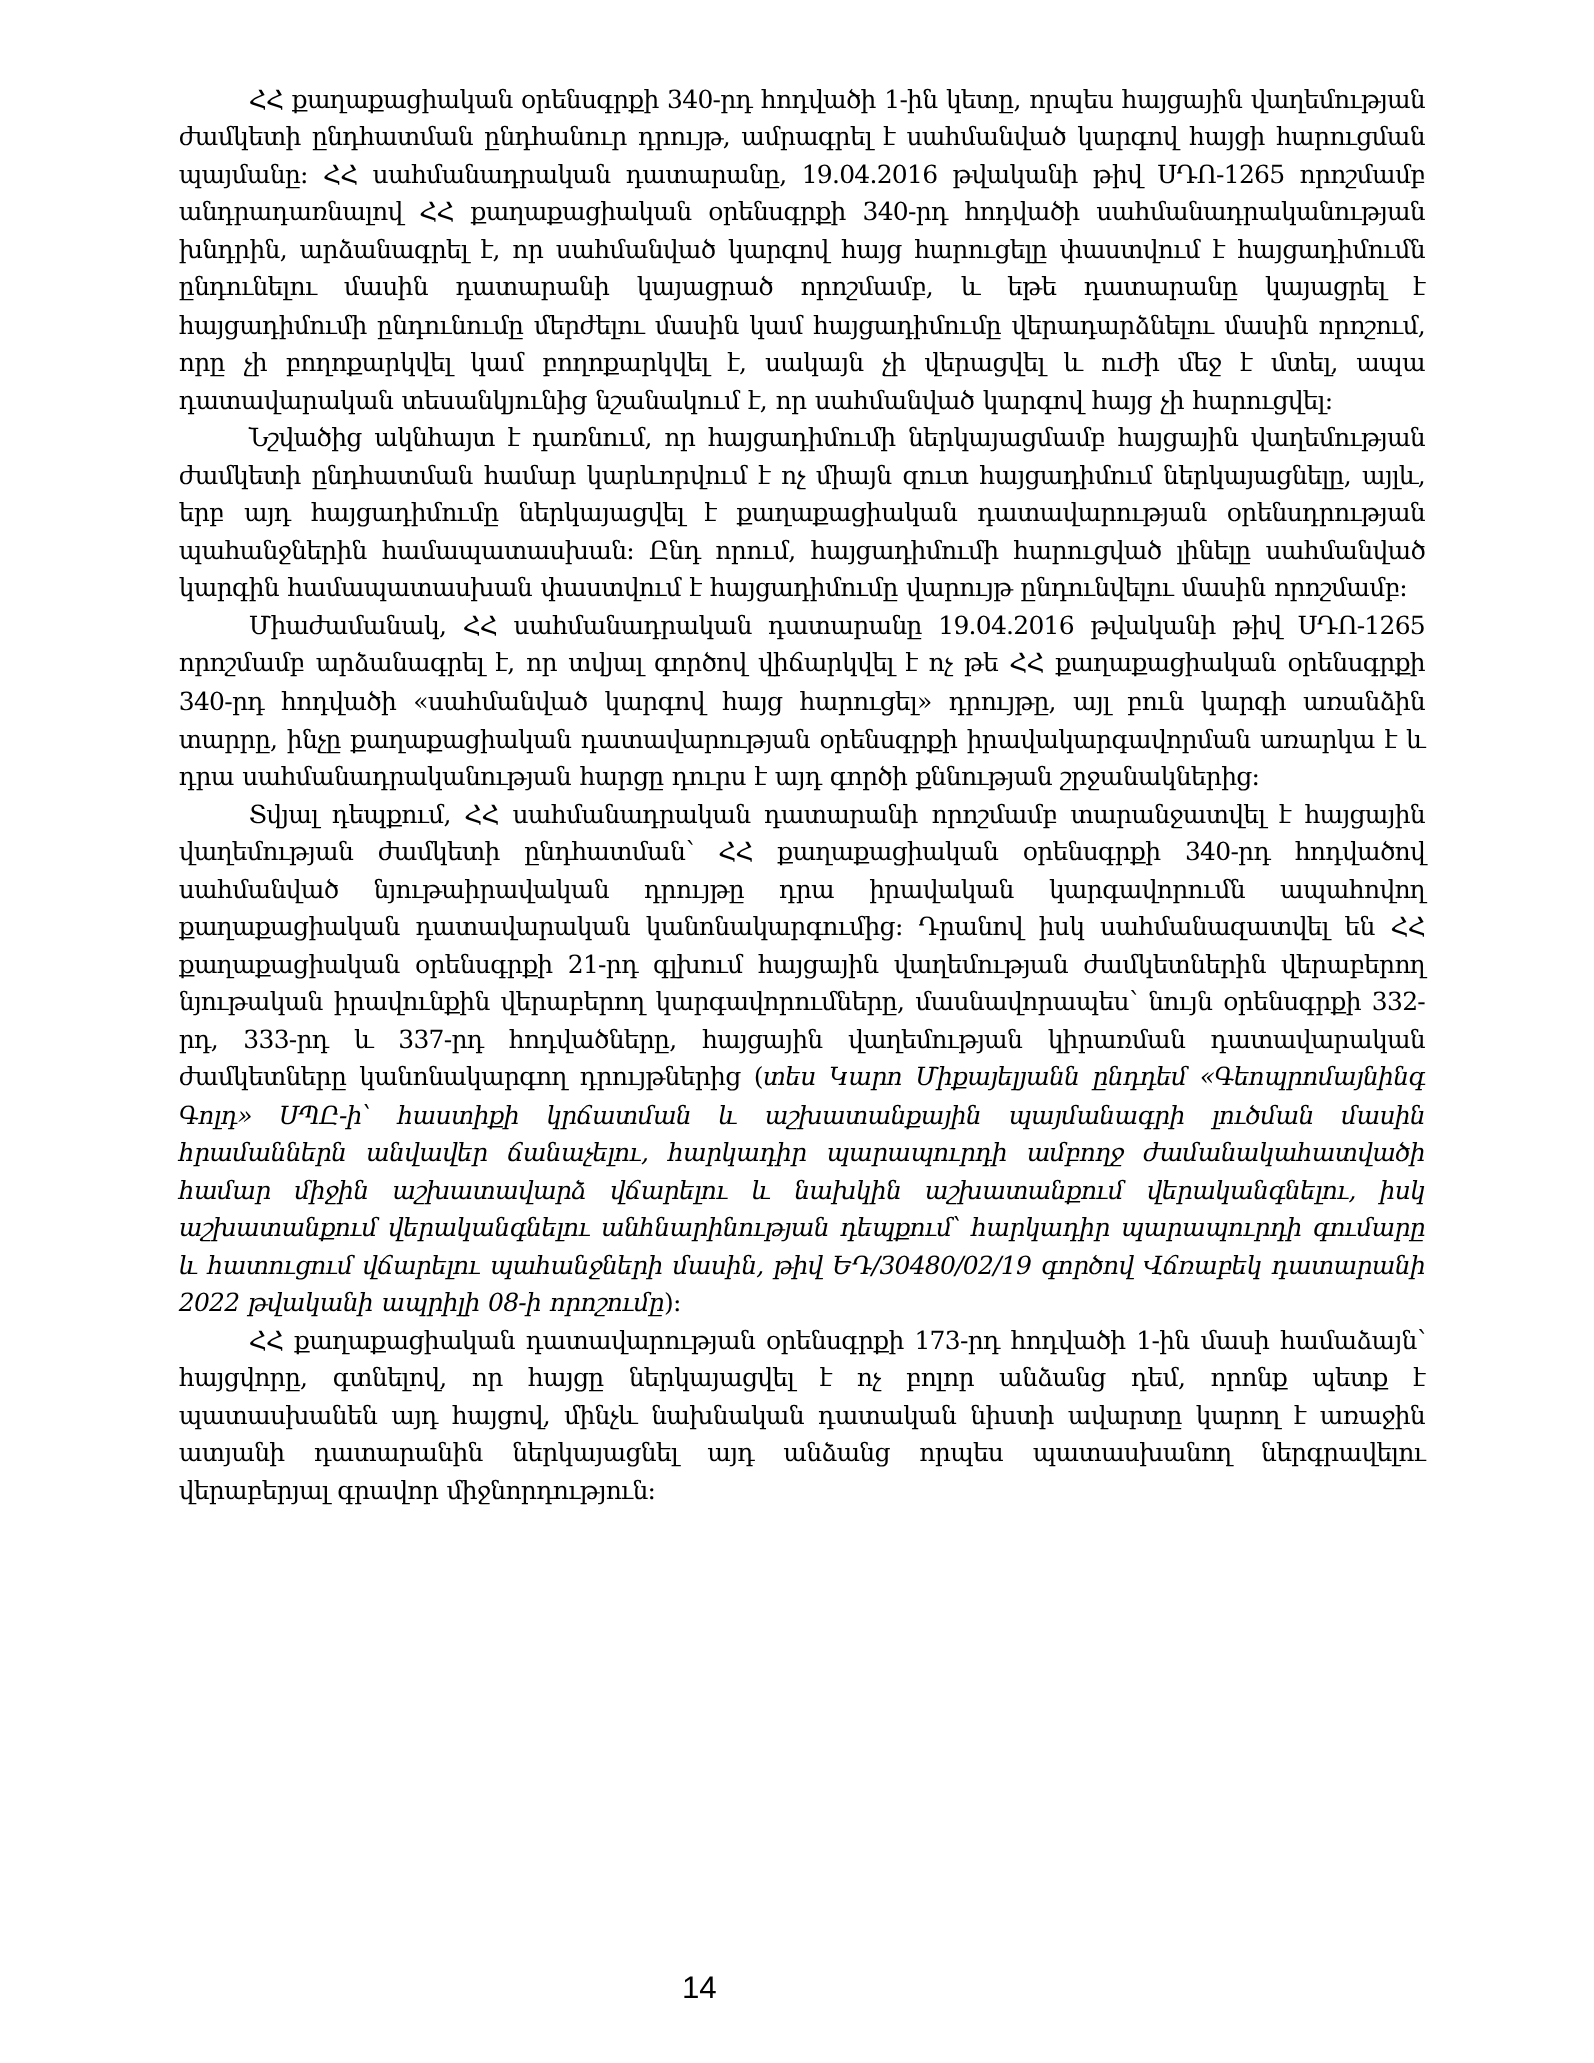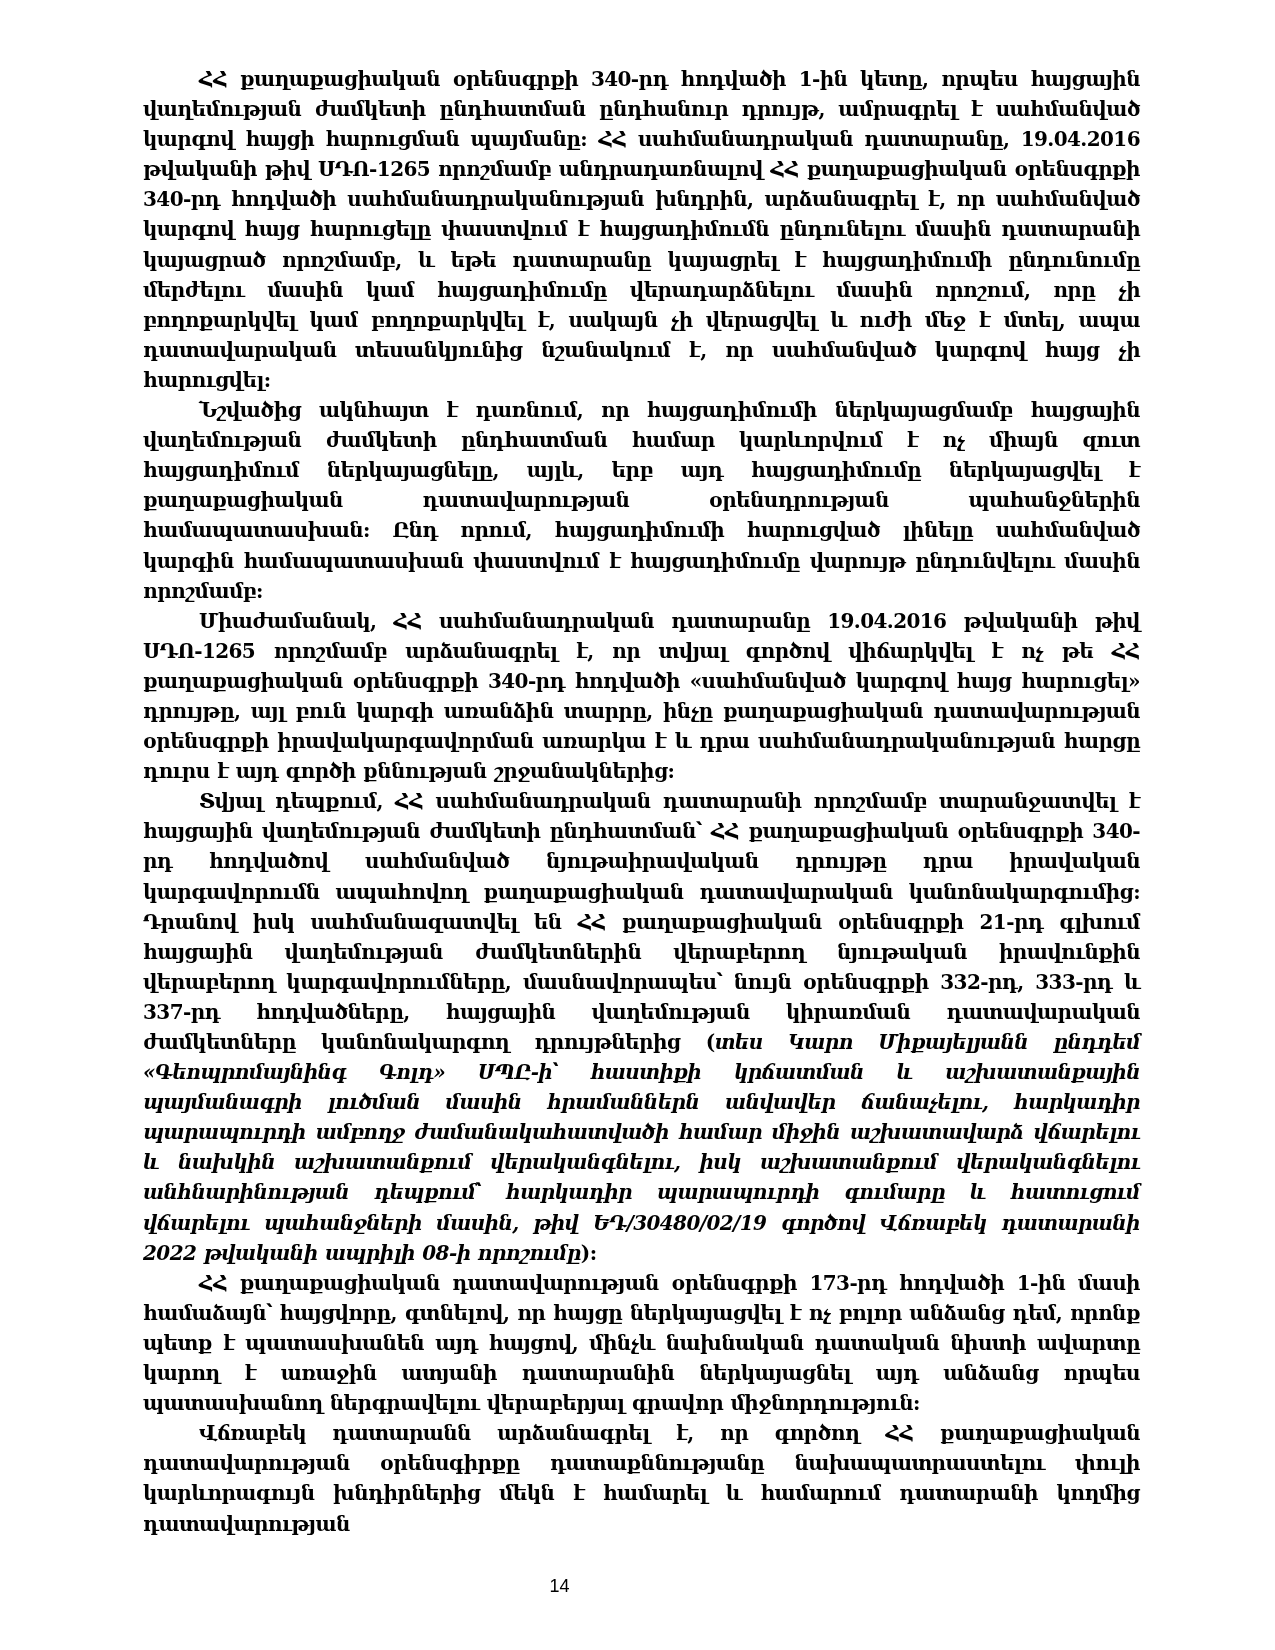--- a/index.html
+++ b/index.html
@@ -2,32 +2,31 @@
 <html><head>
 <meta charset="utf-8">
 <style>
   html, body { margin: 0; padding: 0; background: #ffffff; }
   body { width: 1275px; height: 1650px; position: relative; overflow: hidden; }
   .page {
     position: absolute; left: 143px; top: 64px; width: 997px;
     font-family: "DejaVu Serif", serif; font-size: 20px; line-height: 30.1px;
     color: #000; text-align: justify; letter-spacing: -0.6px; word-spacing: 1px;
   }
-  .para { margin: 0; text-indent: 56px; font-weight: bold; }
+  .para { margin: 0; text-indent: 56px; }
   .it { font-style: italic; margin-top: 26px; }
   .pnum {
     position: absolute; left: 0; width: 1119px; top: 1576px; text-align: center;
-    font-family: "Liberation Sans", sans-serif; font-size: 18px; color: #000;
+    font-family: "Liberation Sans", sans-serif; font-size: 25px; color: #000;
   }
 </style>
 </head>
 <body>
 
 <div class="page">
   <p class="para"><span>ՀՀ քաղաքացիական օրենսգրքի 340-րդ հոդվածի 1-ին կետը, որպես հայցային վաղեմության ժամկետի ընդհատման ընդհանուր դրույթ, ամրագրել է սահմանված կարգով հայցի հարուցման պայմանը: ՀՀ սահմանադրական դատարանը, 19.04.2016 թվականի թիվ ՍԴՈ-1265 որոշմամբ անդրադառնալով ՀՀ քաղաքացիական օրենսգրքի 340-րդ հոդվածի սահմանադրականության խնդրին, արձանագրել է, որ սահմանված կարգով հայց հարուցելը փաստվում է հայցադիմումն ընդունելու մասին դատարանի կայացրած որոշմամբ, և եթե դատարանը կայացրել է հայցադիմումի ընդունումը մերժելու մասին կամ հայցադիմումը վերադարձնելու մասին որոշում, որը չի բողոքարկվել կամ բողոքարկվել է, սակայն չի վերացվել և ուժի մեջ է մտել, ապա դատավարական տեսանկյունից նշանակում է, որ սահմանված կարգով հայց չի հարուցվել:</span></p>
   <p class="para"><span>Նշվածից ակնհայտ է դառնում, որ հայցադիմումի ներկայացմամբ հայցային վաղեմության ժամկետի ընդհատման համար կարևորվում է ոչ միայն զուտ հայցադիմում ներկայացնելը, այլև, երբ այդ հայցադիմումը ներկայացվել է քաղաքացիական դատավարության օրենսդրության պահանջներին համապատասխան: Ընդ որում, հայցադիմումի հարուցված լինելը սահմանված կարգին համապատասխան փաստվում է հայցադիմումը վարույթ ընդունվելու մասին որոշմամբ:</span></p>
   <p class="para"><span>Միաժամանակ, ՀՀ սահմանադրական դատարանը 19.04.2016 թվականի թիվ ՍԴՈ-1265 որոշմամբ արձանագրել է, որ տվյալ գործով վիճարկվել է ոչ թե ՀՀ քաղաքացիական օրենսգրքի 340-րդ հոդվածի «սահմանված կարգով հայց հարուցել» դրույթը, այլ բուն կարգի առանձին տարրը, ինչը քաղաքացիական դատավարության օրենսգրքի իրավակարգավորման առարկա է և դրա սահմանադրականության հարցը դուրս է այդ գործի քննության շրջանակներից:</span></p>
   <p class="para"><span>Տվյալ դեպքում, ՀՀ սահմանադրական դատարանի որոշմամբ տարանջատվել է հայցային վաղեմության ժամկետի ընդհատման՝ ՀՀ քաղաքացիական օրենսգրքի 340-րդ հոդվածով սահմանված նյութաիրավական դրույթը դրա իրավական կարգավորումն ապահովող քաղաքացիական դատավարական կանոնակարգումից: Դրանով իսկ սահմանազատվել են ՀՀ քաղաքացիական օրենսգրքի 21-րդ գլխում հայցային վաղեմության ժամկետներին վերաբերող նյութական իրավունքին վերաբերող կարգավորումները, մասնավորապես՝ նույն օրենսգրքի 332-րդ, 333-րդ և 337-րդ հոդվածները, հայցային վաղեմության կիրառման դատավարական ժամկետները կանոնակարգող դրույթներից (</span><span class="it">տես Կարո Միքայելյանն ընդդեմ «Գեոպրոմայնինգ Գոլդ» ՍՊԸ-ի՝ հաստիքի կրճատման և աշխատանքային պայմանագրի լուծման մասին հրամաններն անվավեր ճանաչելու, հարկադիր պարապուրդի ամբողջ ժամանակահատվածի համար միջին աշխատավարձ վճարելու և նախկին աշխատանքում վերականգնելու, իսկ աշխատանքում վերականգնելու անհնարինության դեպքում՝ հարկադիր պարապուրդի գումարը և հատուցում վճարելու պահանջների մասին, թիվ ԵԴ/30480/02/19 գործով Վճռաբեկ դատարանի 2022 թվականի ապրիլի 08-ի որոշումը</span><span>):</span></p>
   <p class="para"><span>ՀՀ քաղաքացիական դատավարության օրենսգրքի 173-րդ հոդվածի 1-ին մասի համաձայն՝ հայցվորը, գտնելով, որ հայցը ներկայացվել է ոչ բոլոր անձանց դեմ, որոնք պետք է պատասխանեն այդ հայցով, մինչև նախնական դատական նիստի ավարտը կարող է առաջին ատյանի դատարանին ներկայացնել այդ անձանց որպես պատասխանող ներգրավելու վերաբերյալ գրավոր միջնորդություն:</span></p>
-  <p class="para"><span>Վճռաբեկ դատարանն արձանագրել է, որ գործող ՀՀ քաղաքացիական դատավարության օրենսգիրքը դատաքննությանը նախապատրաստելու փուլի կարևորագույն խնդիրներից մեկն է համարել և համարում դատարանի կողմից դատավարության</span></p>
 </div>
 
 <div class="pnum">14</div>
 
 </body></html>

